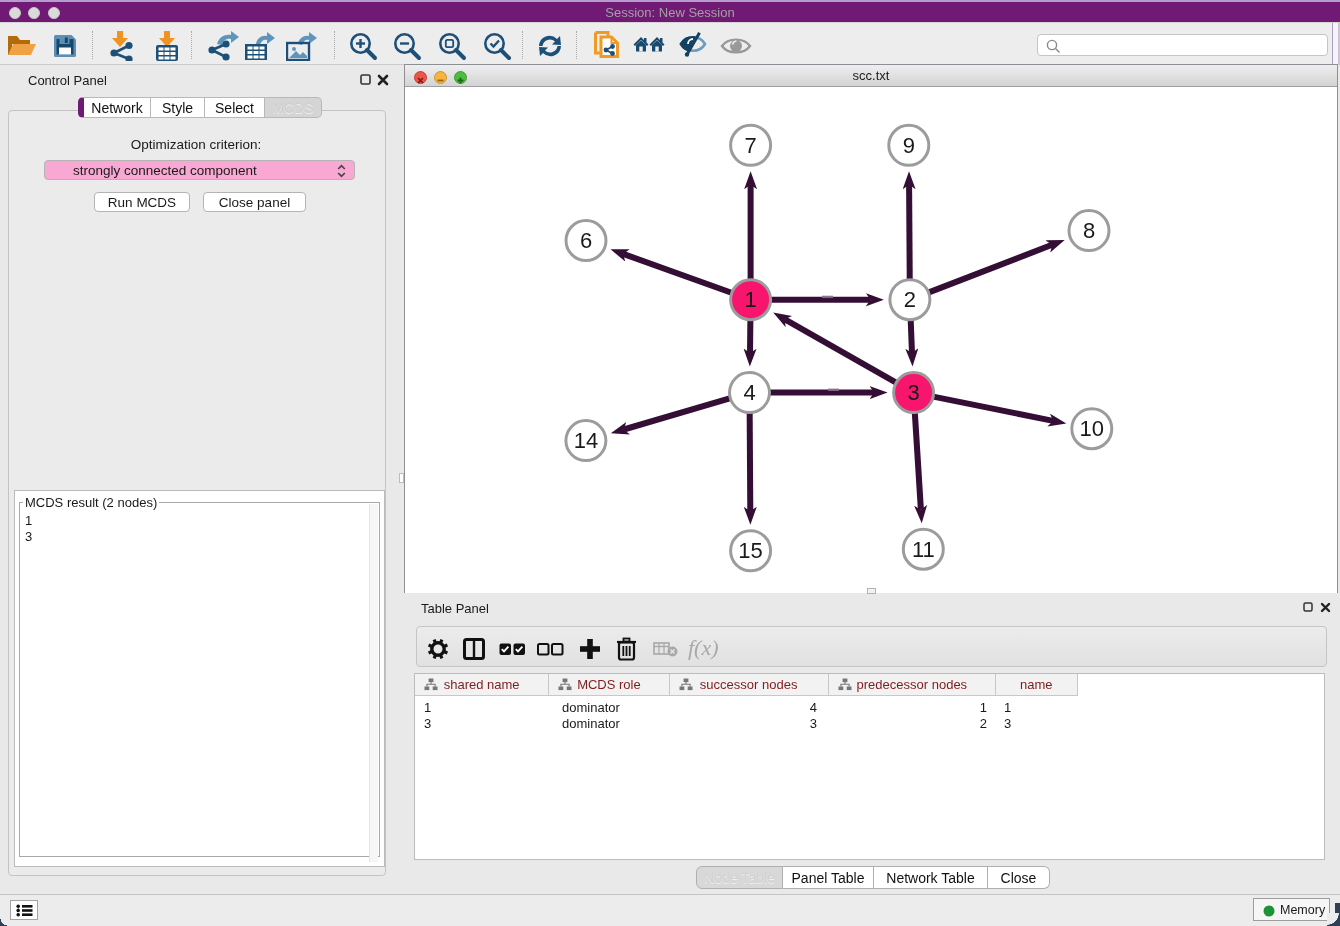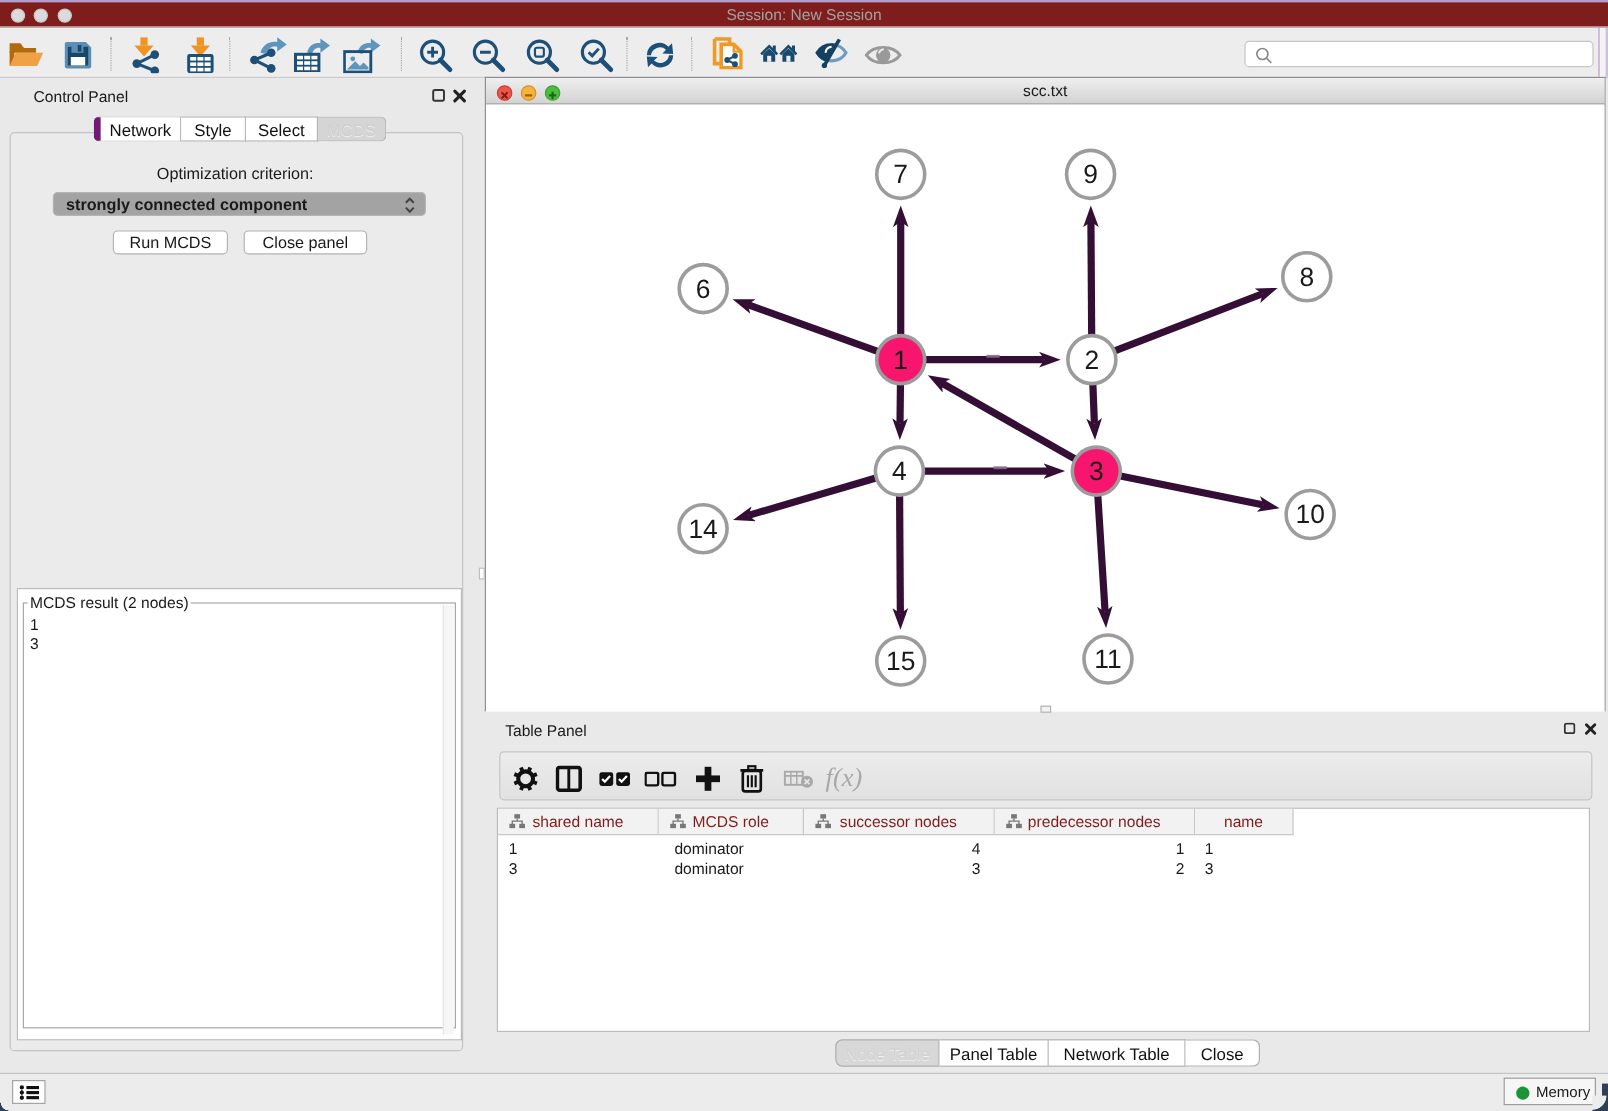--- a/index.html
+++ b/index.html
@@ -1,34 +1,34 @@
 <!DOCTYPE html>
 <html><head>
 <meta charset="utf-8">
 <style>
 * { margin:0; padding:0; box-sizing:border-box; }
 html,body { width:1340px; height:926px; overflow:hidden; font-family:"Liberation Sans",sans-serif; background:#e9e9e9; }
 .abs { position:absolute; }
-#titlebar { position:absolute; left:0; top:0; width:1340px; height:23px; z-index:5; background:#7f1d1d; border-top:2px solid #b49ccd; border-bottom:1px solid #d6d5d6; }
+#titlebar { position:absolute; left:0; top:0; width:1340px; height:23px; z-index:5; background:#701a75; border-top:2px solid #b49ccd; border-bottom:1px solid #d6d5d6; }
 .tl-circle { position:absolute; top:5px; width:12px; height:12px; border-radius:50%; background:#dcdbdc; border:1px solid #c8c7c8; }
 #titletext { position:absolute; top:3px; left:0; width:1340px; text-align:center; font-size:13px; color:#a2a1a2; }
 #toolbar { position:absolute; left:0; top:23px; width:1340px; height:42px; background:#eeedee; border-bottom:1px solid #cbcbcb; }
 .tsep { position:absolute; top:8px; height:28px; width:1px; border-left:1px dotted #a9a9a9; }
 #searchbox { position:absolute; left:1037px; top:11px; width:291px; height:22px; background:#fff; border:1px solid #c6c5c6; border-radius:4px; }
 
 #leftpanel { position:absolute; left:0; top:66px; width:392px; height:828px; background:#e9e9e9; }
 #cp-title { position:absolute; left:28px; top:7px; font-size:13px; color:#1a1a1a; }
 #cp-content { position:absolute; left:8px; top:44px; width:378px; height:766px; background:#ebebeb; border:1px solid #c3c3c3; border-radius:4px; }
 .tabstrip { position:absolute; display:flex; }
 .tab { font-size:14px; color:#111; background:#fff; border:1px solid #b9b8b9; border-left:none; height:21px; line-height:20px; text-align:center; box-sizing:border-box; }
 .tab.first { border-left:6px solid #701a75; border-radius:5px 0 0 5px; }
 .tab.last { border-radius:0 5px 5px 0; }
 .tab.sel { background:#d6d5d6; color:#cfcecf; text-shadow:0 1px 0 #eee; }
 #opt-label { position:absolute; left:0; top:71px; width:392px; text-align:center; font-size:13.5px; color:#1a1a1a; }
-#cp-select { position:absolute; left:44px; top:94px; width:311px; height:20px; background:#a3a3a3; border:1px solid #b5b4b5; border-radius:4px; font-size:13.5px; color:#1a1a1a; line-height:20px; padding-left:10px;font-weight:bold; }
+#cp-select { position:absolute; left:44px; top:94px; width:311px; height:20px; background:#f9a8d4; border:1px solid #b5b4b5; border-radius:4px; font-size:13.5px; color:#1a1a1a; line-height:20px; padding-left:28px; }
 .cp-btn { position:absolute; top:126px; height:20px; background:#fff; border:1px solid #b5b4b5; border-radius:4px; font-size:13.5px; color:#1a1a1a; text-align:center; line-height:19px; }
 #resultbox { position:absolute; left:14px; top:424px; width:371px; height:377px; background:#fff; border:1px solid #bcbbbc; }
 #fieldset { position:absolute; left:4px; top:11px; width:361px; height:355px; border:1px solid #a9a8a9; }
 #legend { position:absolute; left:3px; top:-8px; background:#fff; font-size:13px; color:#1a1a1a; padding:0 2px; }
 #res-text { position:absolute; left:5px; top:10px; font-size:13px; color:#1a1a1a; line-height:16px; }
 #res-scroll { position:absolute; right:1px; top:1px; width:9px; height:358px; background:#f6f6f6; border-left:1px solid #e4e4e4; }
 
 #netwin { position:absolute; left:404px; top:64px; width:934px; height:529px; border:1px solid #8e8e96; border-bottom:none; background:#fff; }
 #nettitle { position:absolute; left:0; top:0; width:932px; height:22px; background:linear-gradient(#f0eff0,#d4d3d4); border-bottom:1px solid #9f9ea0; }
 #nettext { position:absolute; left:0; top:3px; width:932px; text-align:center; font-size:13px; color:#1a1a1a; }

